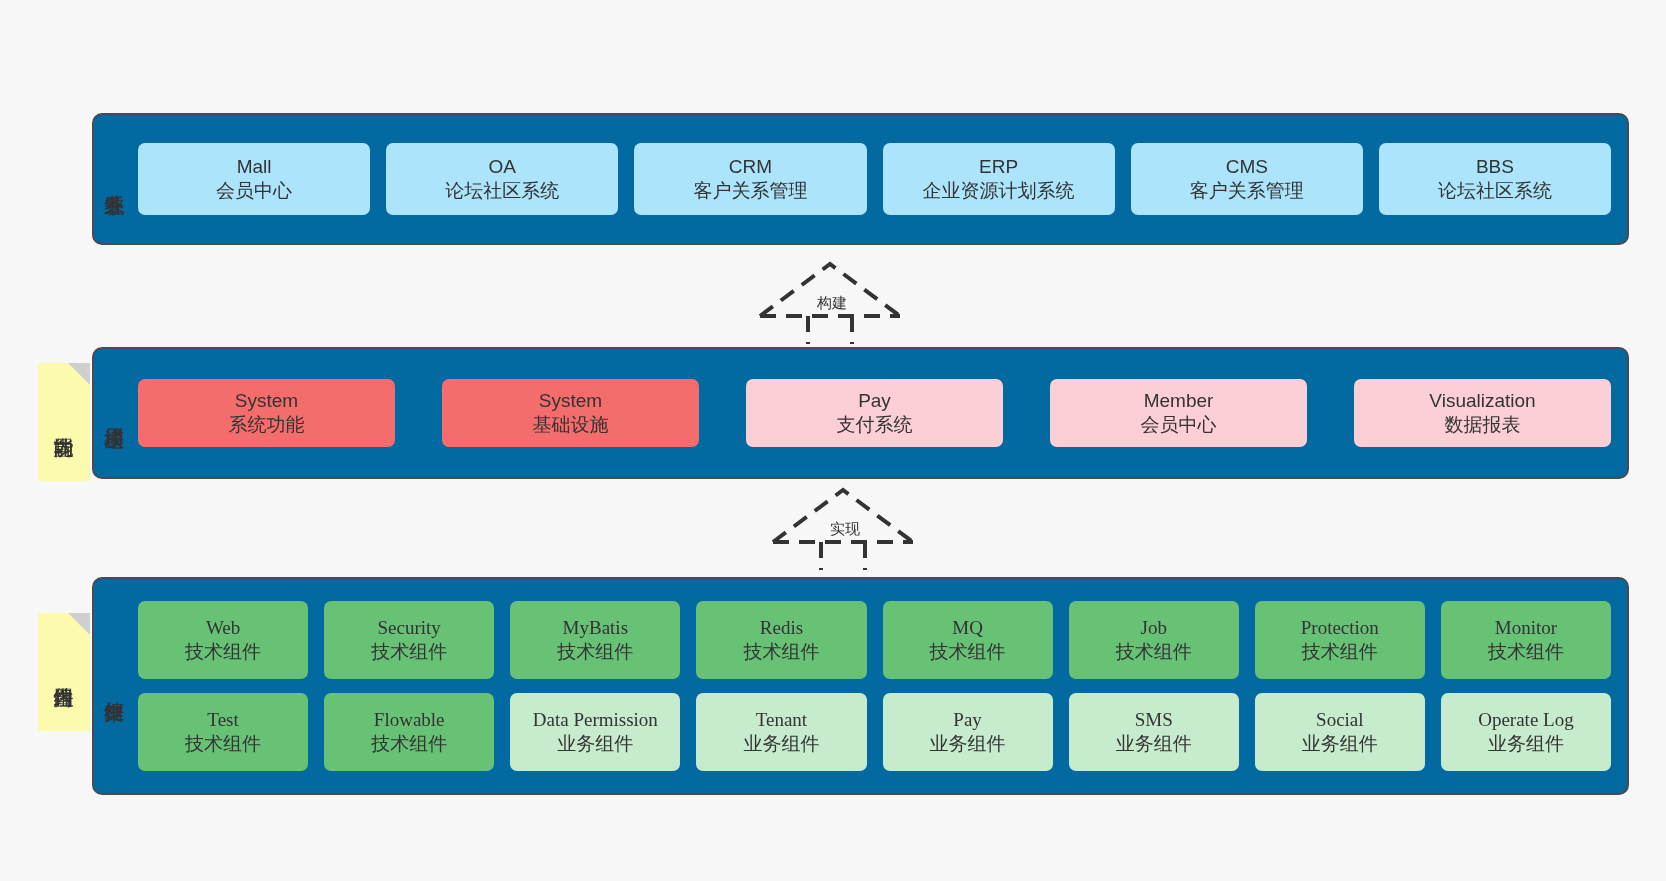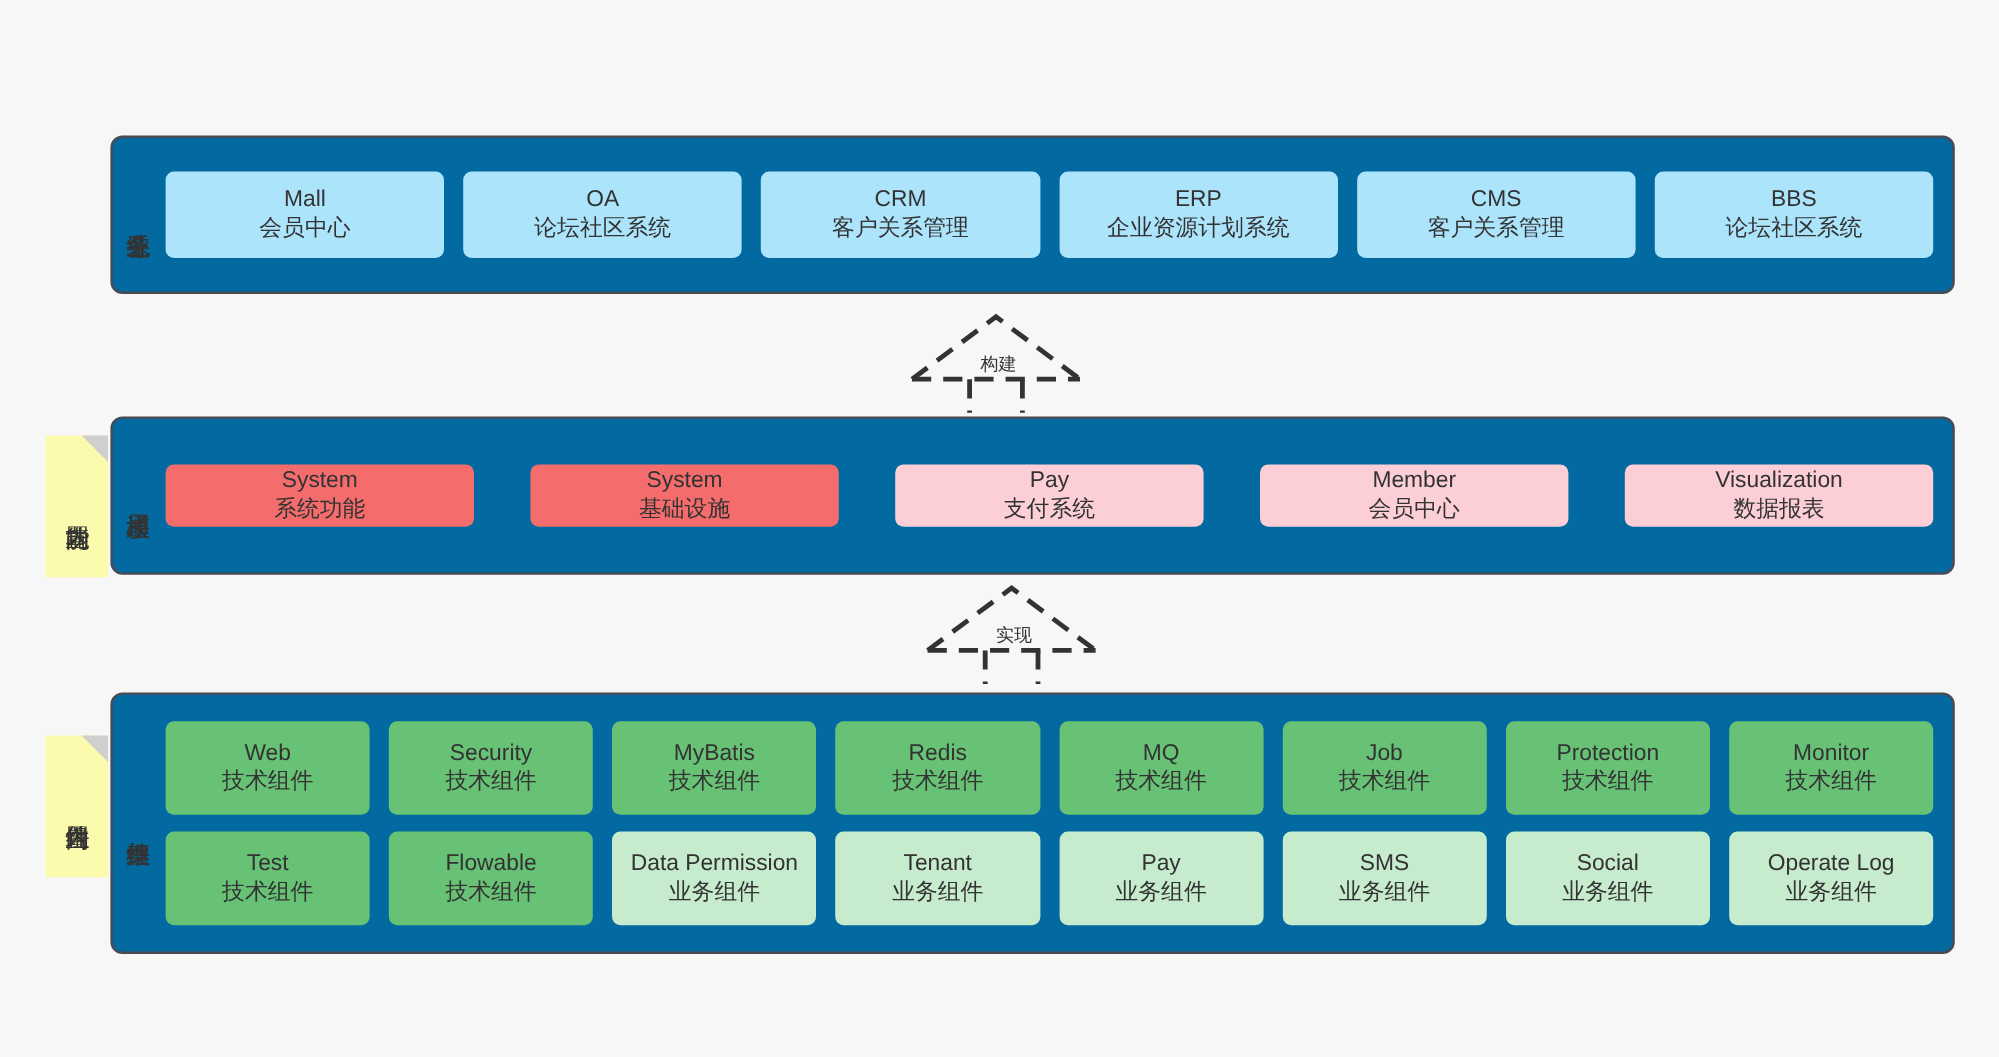--- a/index.html
+++ b/index.html
@@ -90,24 +90,24 @@
   
   .c-blue        { background: #ace4fb; }
   .c-red         { background: #f56c6c; }
   .c-pink        { background: #fbcfd5; }
   .c-green       { background: #67c275; }
   .c-lightgreen  { background: #c6ebcd; }
 
   
   #layer-business  { left: 92px;  top: 113px; width: 1537px; height: 132px; }
   #layer-modules   { left: 92px;  top: 347px; width: 1537px; height: 132px; }
-  #layer-framework { left: 92px;  top: 577px; width: 1537px; height: 218px; }
+  #layer-framework { left: 92px;  top: 577px; width: 1537px; height: 218px; font-family: Liberation Serif, serif; }
 
   #layer-business  .card-row { height: 72px; }
-  #layer-modules   .card-row { height: 52px; gap: 47px; }
+  #layer-modules   .card-row { height: 68px; gap: 47px; }
   #layer-framework .card-row { height: 78px; }
 
   
   .note {
     position: absolute;
     box-sizing: border-box;
     background: #fcfbad;
     color: #333333;
     font-size: 20px;
     line-height: 1.1;

